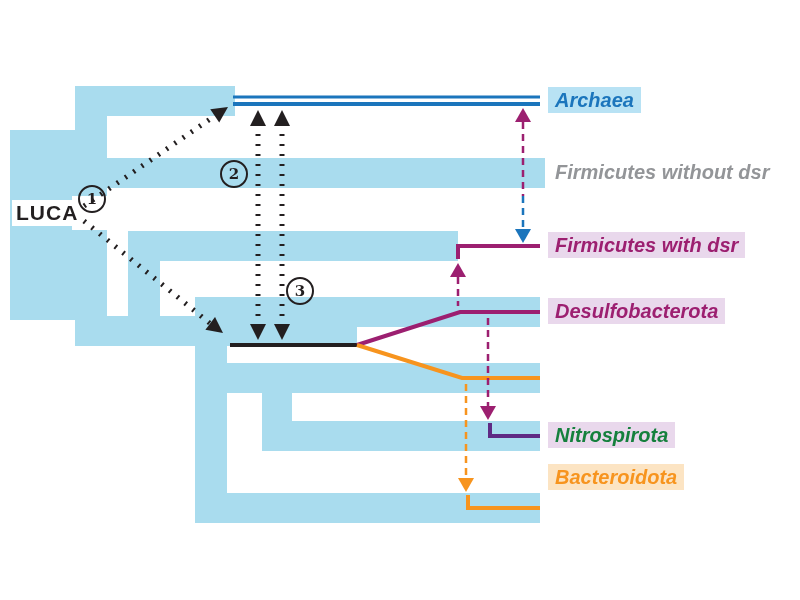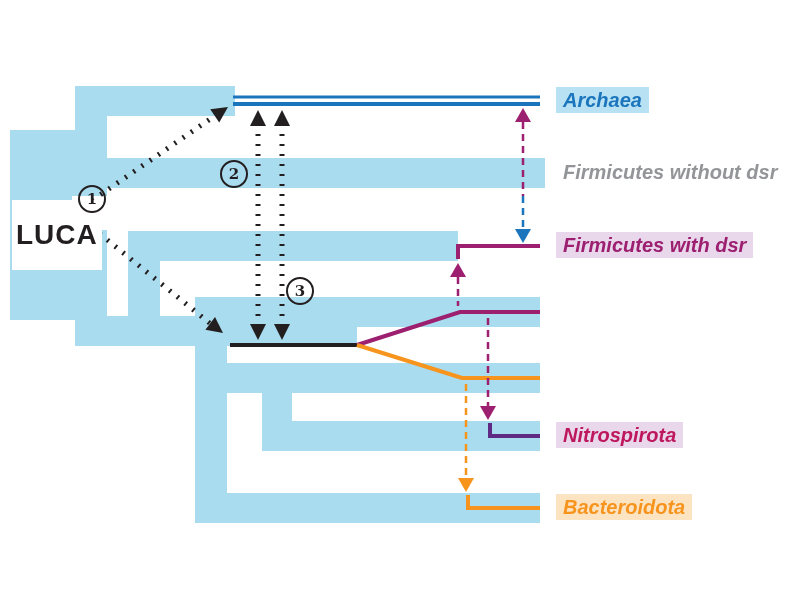--- a/index.html
+++ b/index.html
@@ -3,33 +3,33 @@
 <meta charset="utf-8">
 <style>
   html,body{margin:0;padding:0;background:#ffffff;}
   .stage{
     position:relative;width:800px;height:600px;background:#ffffff;
     font-family:"Liberation Sans",sans-serif;overflow:hidden;
   }
   .stage svg{position:absolute;left:0;top:0;}
   .taxon-label{
     position:absolute;left:548px;font-size:20px;font-weight:bold;font-style:italic;
-    padding:2px 7px;white-space:nowrap;line-height:1.1;margin-left:8px;
+    padding:2px 7px;white-space:nowrap;line-height:1.1;
   }
   .c-blue{color:#1b75bc}
   .c-gray{color:#939598}
   .c-magenta{color:#9c1f70}
-  .c-purple{color:#be185d}
+  .c-purple{color:#15803d}
   .c-orange{color:#f7941e}
   .bg-blue{background:#b8e2f4}
   .bg-purple{background:#e9d8ec}
   .bg-orange{background:#fce4c3}
   .luca-label{
-    position:absolute;left:12px;top:200px;font-size:28px;font-weight:bold;
-    color:#231f20;background:#ffffff;padding:19px 4px;letter-spacing:1px;
+    position:absolute;left:12px;top:200px;font-size:21px;font-weight:bold;
+    color:#231f20;background:#ffffff;padding:1px 4px;letter-spacing:1px;
   }
   .event-circle{
     position:absolute;width:24px;height:24px;border:2px solid #231f20;border-radius:50%;
     display:flex;align-items:center;justify-content:center;
     font-size:15px;font-weight:bold;color:#231f20;font-family:"DejaVu Serif",serif;
   }
   .event-1{left:78px;top:185px;}
   .event-2{left:220px;top:160px;}
   .event-3{left:286px;top:277px;}
 </style>
@@ -100,16 +100,17 @@
 
   <div class="luca-label">LUCA</div>
 
   <div class="event-circle event-1">1</div>
   <div class="event-circle event-2">2</div>
   <div class="event-circle event-3">3</div>
 
   <div class="taxon-label c-blue bg-blue" style="top:87px">Archaea</div>
   <div class="taxon-label c-magenta bg-purple" style="top:232px">Firmicutes with dsr</div>
   <div class="taxon-label c-gray" style="top:159px">Firmicutes without dsr</div>
+  <div class="taxon-label c-magenta bg-purple" style="top:298px">Desulfobacterota</div>
   <div class="taxon-label c-purple bg-purple" style="top:422px">Nitrospirota</div>
-  <div class="taxon-label c-orange bg-orange" style="top:494px">Bacteroidota</div>
+  <div class="taxon-label c-orange bg-orange" style="top:464px">Bacteroidota</div>
 
 </div>
 
 </body></html>

